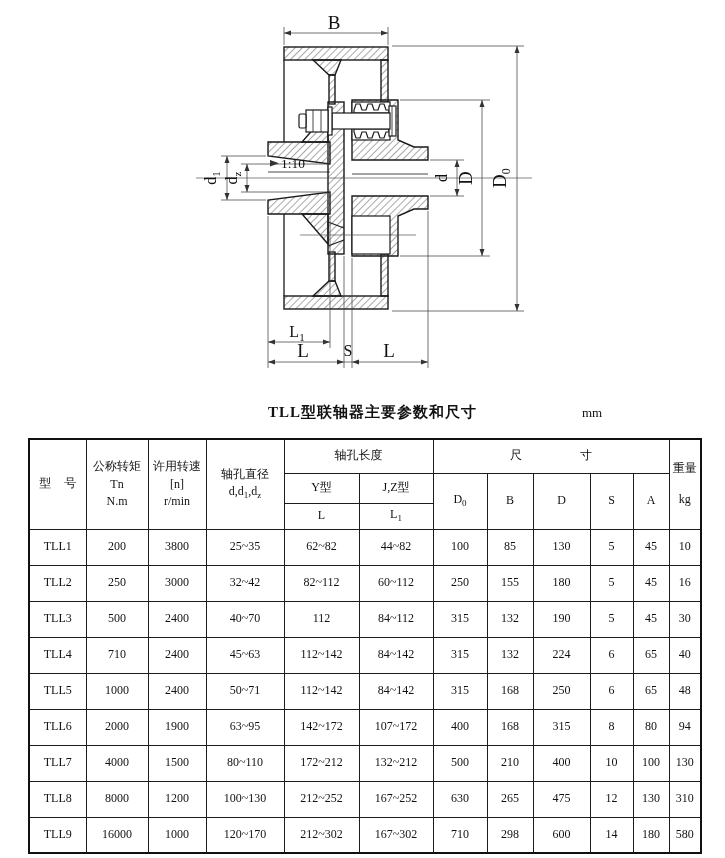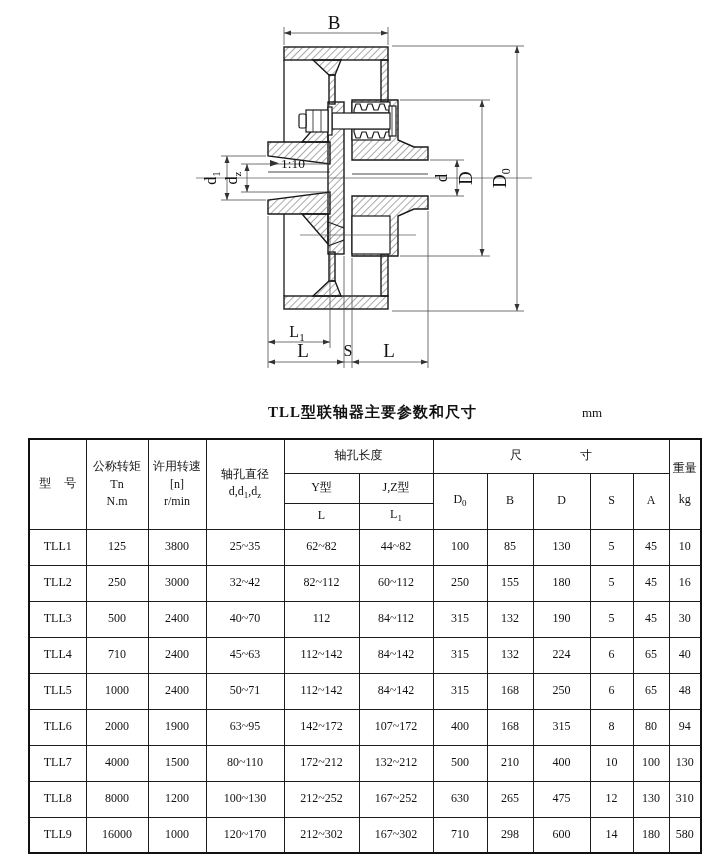--- a/index.html
+++ b/index.html
@@ -222,21 +222,21 @@
         <td rowspan="2">A</td>
       </tr>
       <tr class="h3">
         <td>L</td>
         <td><span>L</span><sub>1</sub></td>
       </tr>
     </thead>
     <tbody>
         <tr>
           <td>TLL1</td>
-          <td>125</td>
+          <td>200</td>
           <td>3800</td>
           <td>25~35</td>
           <td>62~82</td>
           <td>44~82</td>
           <td>100</td>
           <td>85</td>
           <td>130</td>
           <td>5</td>
           <td>45</td>
           <td>10</td>

